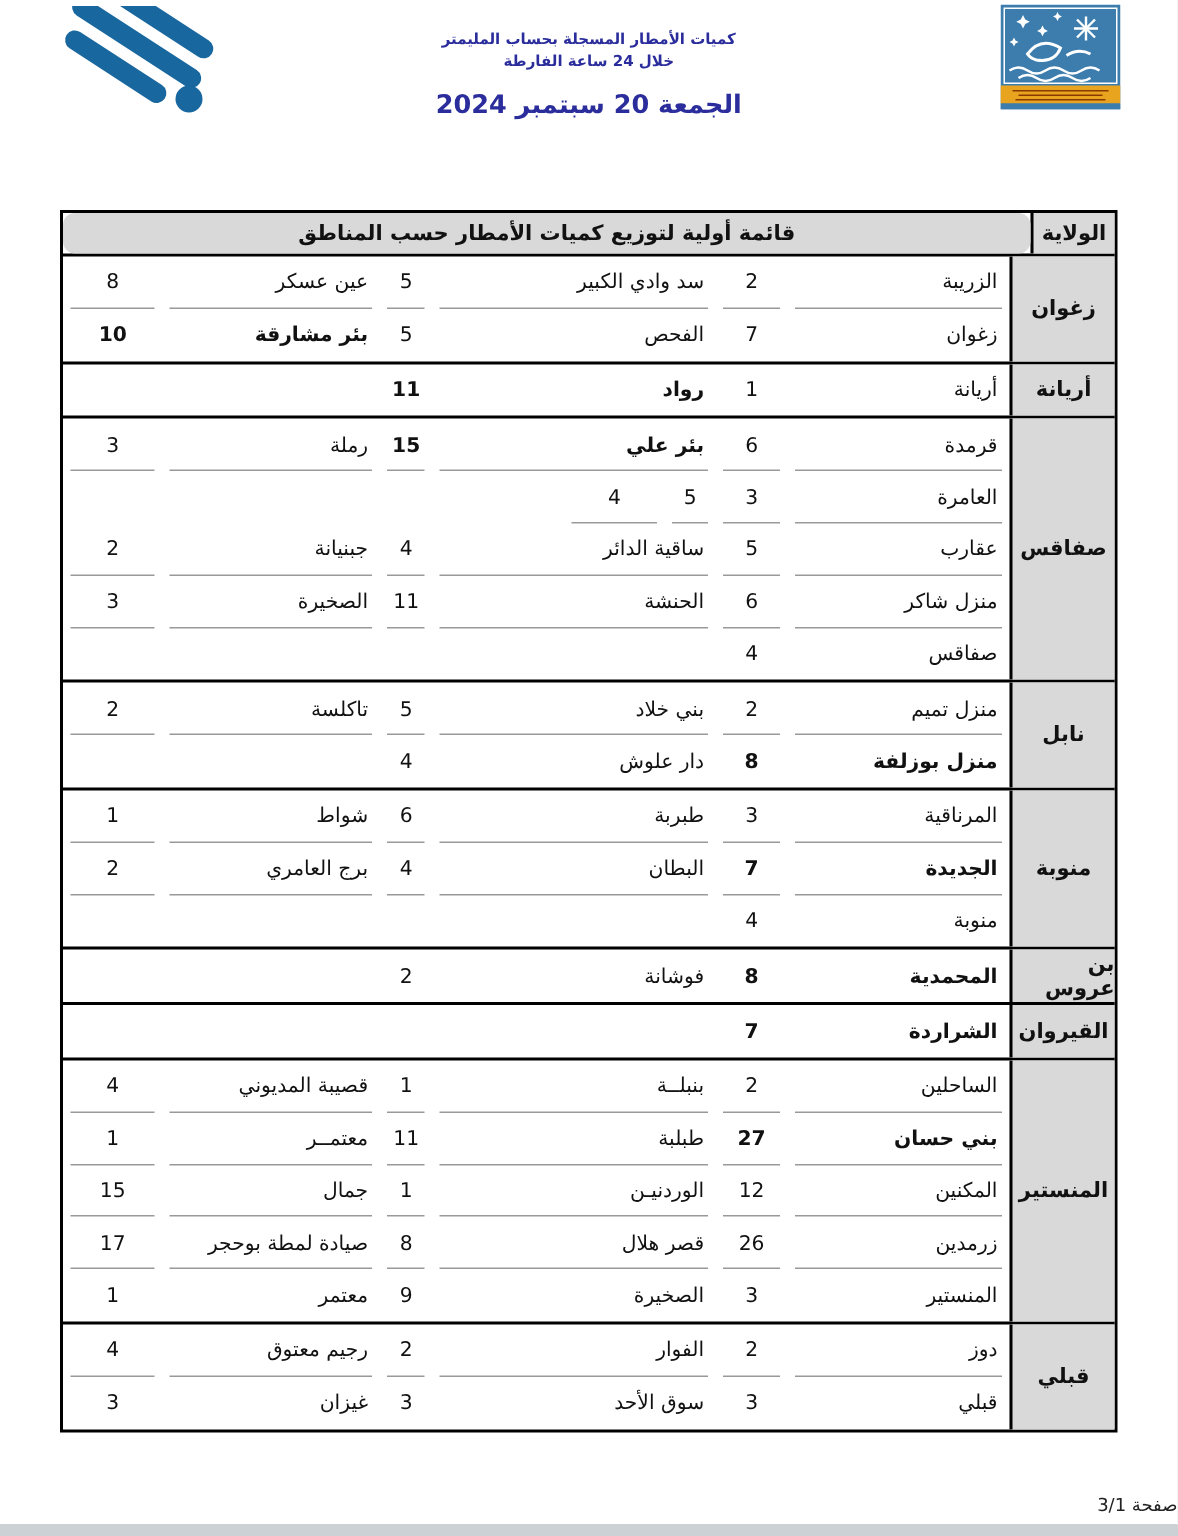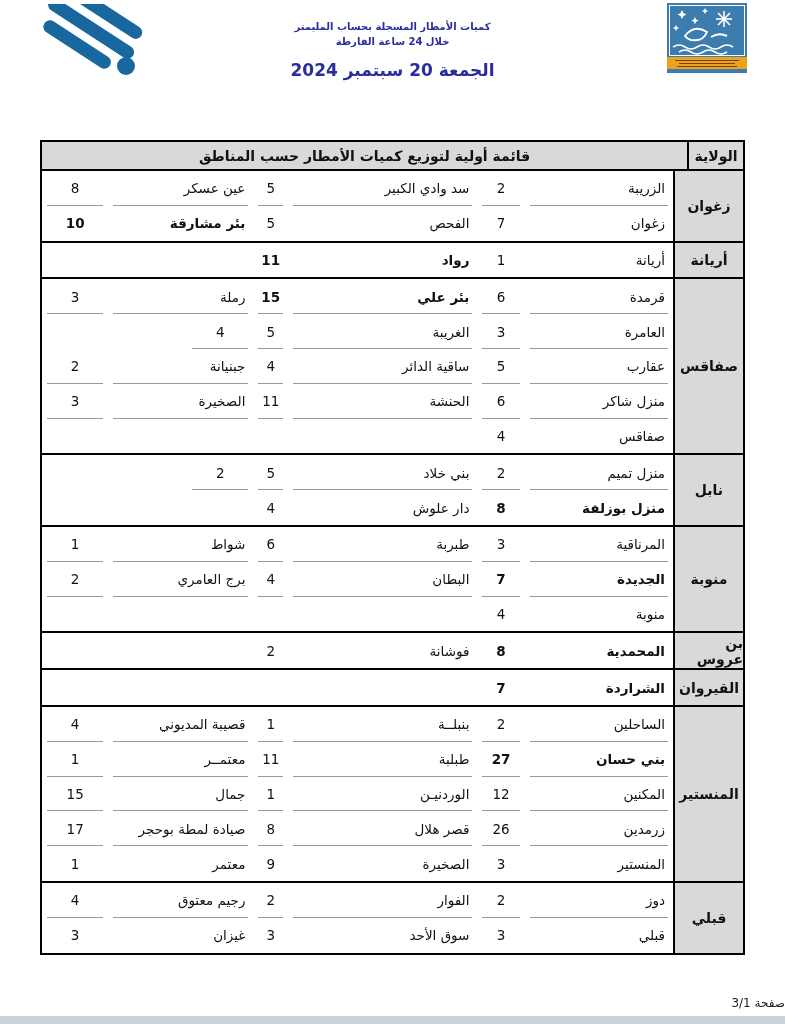--- a/index.html
+++ b/index.html
@@ -26,21 +26,21 @@
   .t-line{font-size:10px;font-weight:bold;color:var(--title-blue);line-height:1.45;}
   .t-date{font-size:17px;font-weight:bold;color:var(--title-blue);margin-top:11px;}
   
   .rain-table{
     position:absolute;top:140px;right:40px;width:705px;
     border:2px solid var(--border);box-sizing:border-box;background:#fff;
   }
   .thead{display:flex;height:27px;border-bottom:2px solid var(--border);}
   .thead .main-h{
     flex:1;background:var(--header-fill);display:flex;align-items:center;justify-content:center;
-    font-weight:bold;font-size:14px;
+    font-weight:bold;font-size:14px;border-radius:8px;
   }
   .thead .wil-h{
     width:56px;background:var(--header-fill);border-left:2px solid var(--border);
     display:flex;align-items:center;justify-content:center;font-weight:bold;font-size:14px;
     box-sizing:border-box;order:-1;
   }
   .group{display:flex;border-bottom:2px solid var(--border);}
   .group:last-child{border-bottom:none;}
   .wilaya{
     width:70px;background:var(--wilaya-fill);border-left:2px solid var(--border);
@@ -174,21 +174,20 @@
               <div class="cell name c-n1">قرمدة</div>
               <div class="cell val c-v1">6</div>
               <div class="cell name c-n2 bold">بئر علي</div>
               <div class="cell val c-v2 bold">15</div>
               <div class="cell name c-n3">رملة</div>
               <div class="cell val c-v3">3</div>
             </div>
             <div class="row lined">
               <div class="cell name c-n1">العامرة</div>
               <div class="cell val c-v1">3</div>
-              <div class="cell name c-n2">الغريبة</div>
               <div class="cell val c-v2">5</div>
               <div class="cell val c-v3">4</div>
             </div>
             <div class="row lined">
               <div class="cell name c-n1">عقارب</div>
               <div class="cell val c-v1">5</div>
               <div class="cell name c-n2">ساقية الدائر</div>
               <div class="cell val c-v2">4</div>
               <div class="cell name c-n3">جبنيانة</div>
               <div class="cell val c-v3">2</div>
@@ -212,20 +211,21 @@
           </div>
         </div>
         <div class="group">
           <div class="wilaya">نابل</div>
           <div class="rows">
             <div class="row lined">
               <div class="cell name c-n1">منزل تميم</div>
               <div class="cell val c-v1">2</div>
               <div class="cell name c-n2">بني خلاد</div>
               <div class="cell val c-v2">5</div>
+              <div class="cell name c-n3">تاكلسة</div>
               <div class="cell val c-v3">2</div>
             </div>
             <div class="row">
               <div class="cell name c-n1 bold">منزل بوزلفة</div>
               <div class="cell val c-v1 bold">8</div>
               <div class="cell name c-n2">دار علوش</div>
               <div class="cell val c-v2">4</div>
               <div class="cell name c-n3"></div>
               <div class="cell val c-v3"></div>
             </div>

